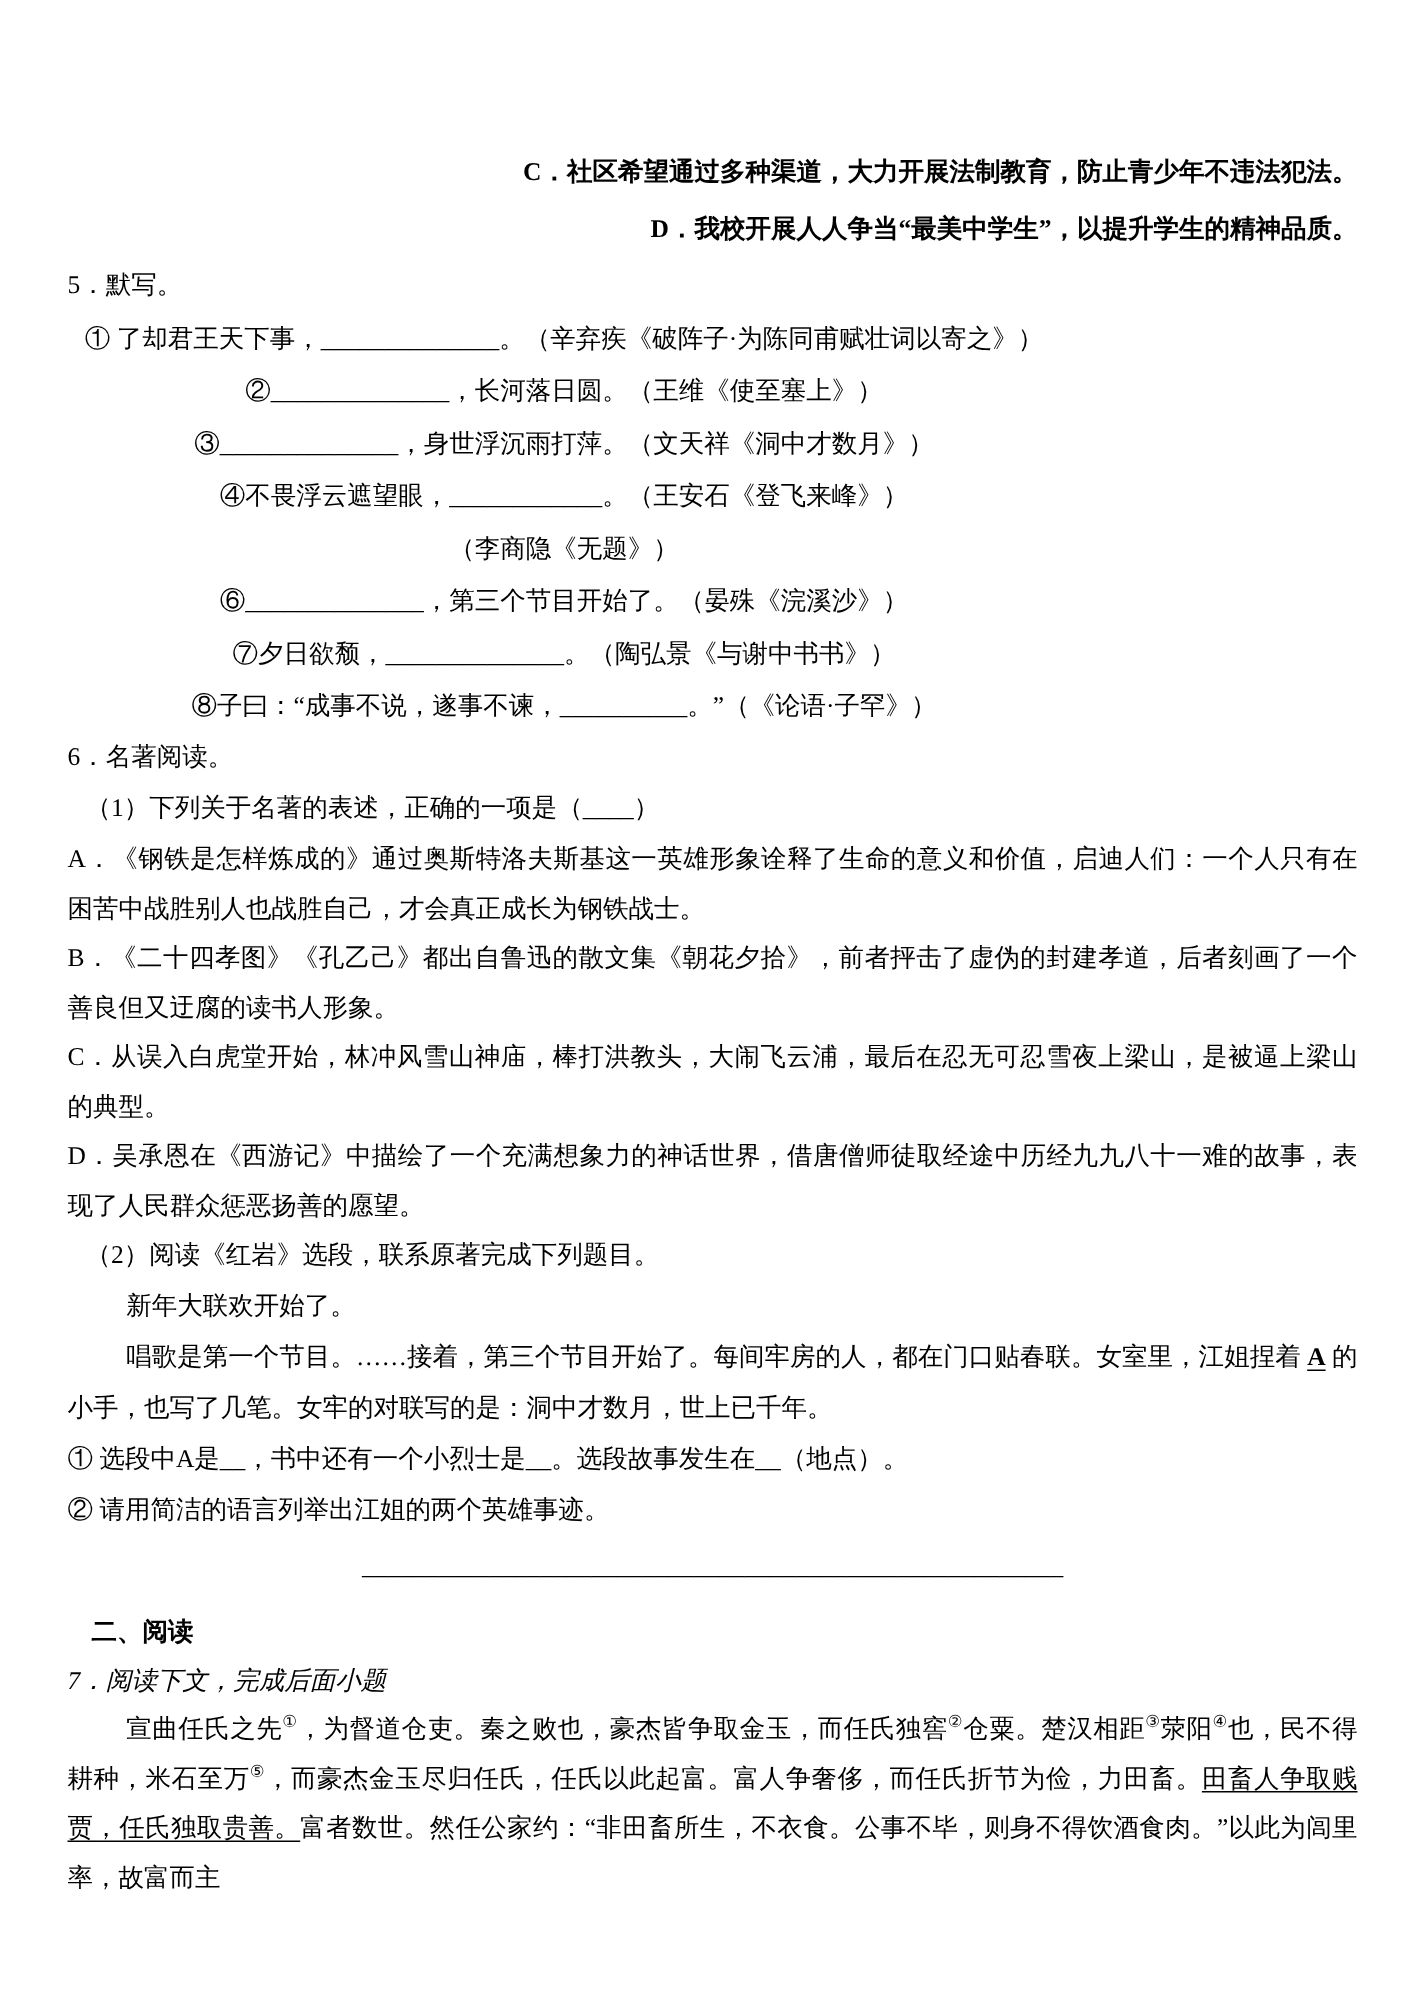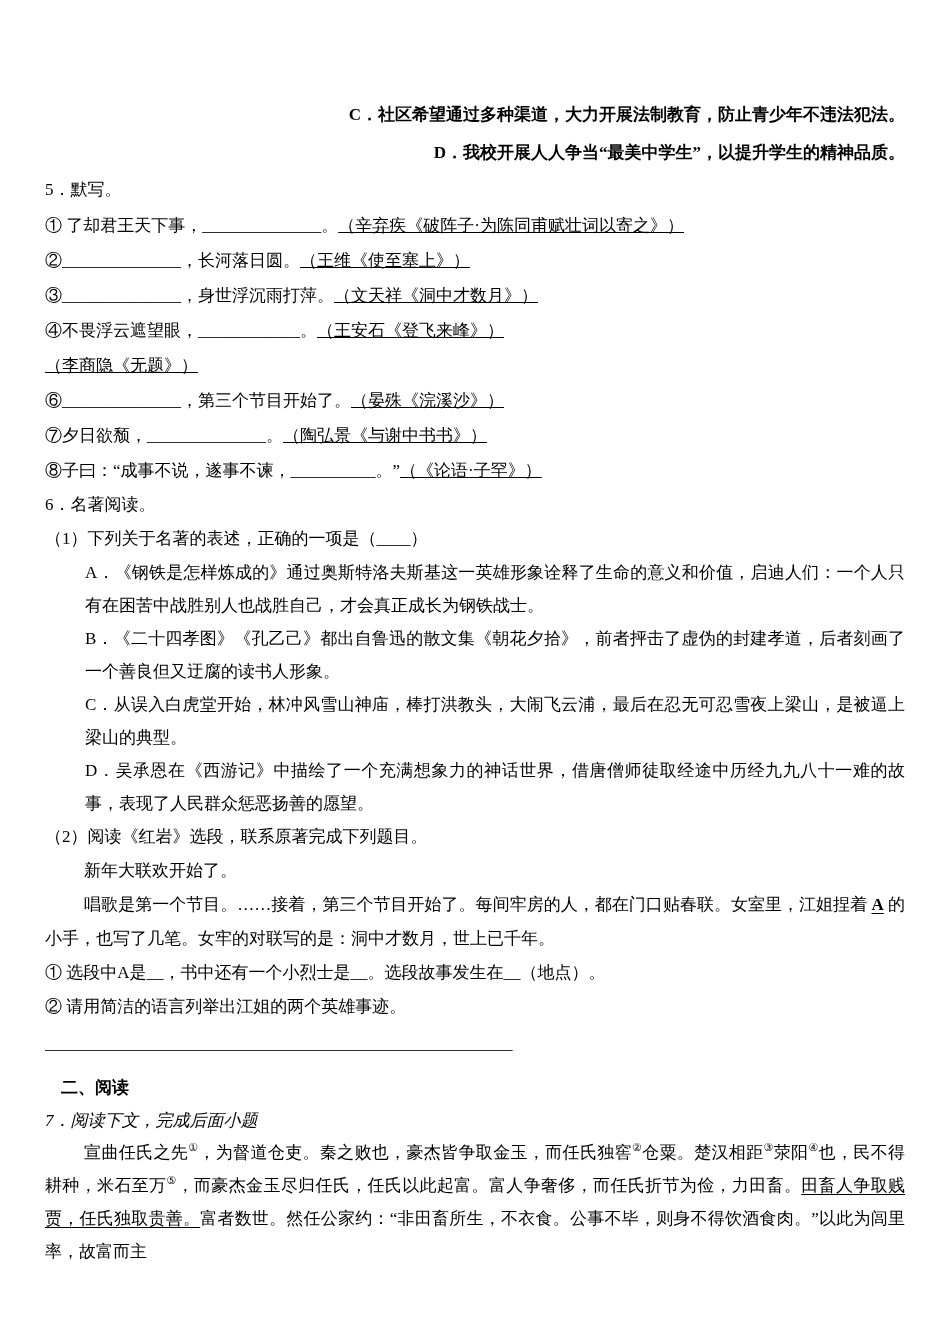--- a/index.html
+++ b/index.html
@@ -9,37 +9,37 @@
     box-sizing: border-box;
     padding: 96px 45px 20px 45px;
     overflow: hidden;
     font-family: "Liberation Serif", "DejaVu Serif", serif;
     font-size: 17px;
     color: #000000;
   }
   .b { font-weight: bold; }
   .u { text-decoration: underline; text-underline-offset: 3px; }
   .sup { font-size: 11px; vertical-align: super; line-height: 0; }
-  .para { line-height: 33px; text-align: justify; margin-left: 40px; }
+  .para { line-height: 33px; text-align: justify; }
   .opt-top { line-height: 38px; font-weight: bold; text-align: right; }
   .q5-title { line-height: 36px; }
   .q5-line {
     display: flex;
-    justify-content: flex-start;
+    justify-content: center;
     width: 662px;
     line-height: 35px;
     white-space: nowrap;
   }
-  .q5-src { flex-shrink: 0; text-decoration: underline; }
+  .q5-src { flex-shrink: 0; }
   .q6-title { line-height: 34px; }
-  .prompt { line-height: 34px; }
+  .prompt { line-height: 34px; margin-left: 12px; }
   .indent { text-indent: 2.3em; }
   .hongyan { line-height: 34px; text-align: justify; }
   .subq { line-height: 34px; }
-  .answer-line { line-height: 40px; white-space: nowrap; overflow: hidden; }
+  .answer-line { line-height: 40px; white-space: nowrap; overflow: hidden; text-align: center; }
   .sec-head { font-weight: bold; line-height: 36px; margin-top: 6px; margin-left: 16px; }
   .q7-title { line-height: 30px; font-style: italic; }
   .passage { line-height: 33px; text-align: justify; }
 </style>
 </head>
 <body>
 
 <div class="opt-top"><span>C．</span><span>社区希望通过多种渠道，大力开展法制教育，防止青少年不违法犯法。</span></div>
 <div class="opt-top"><span>D．</span><span>我校开展人人争当“最美中学生”，以提升学生的精神品质。</span></div>
 

